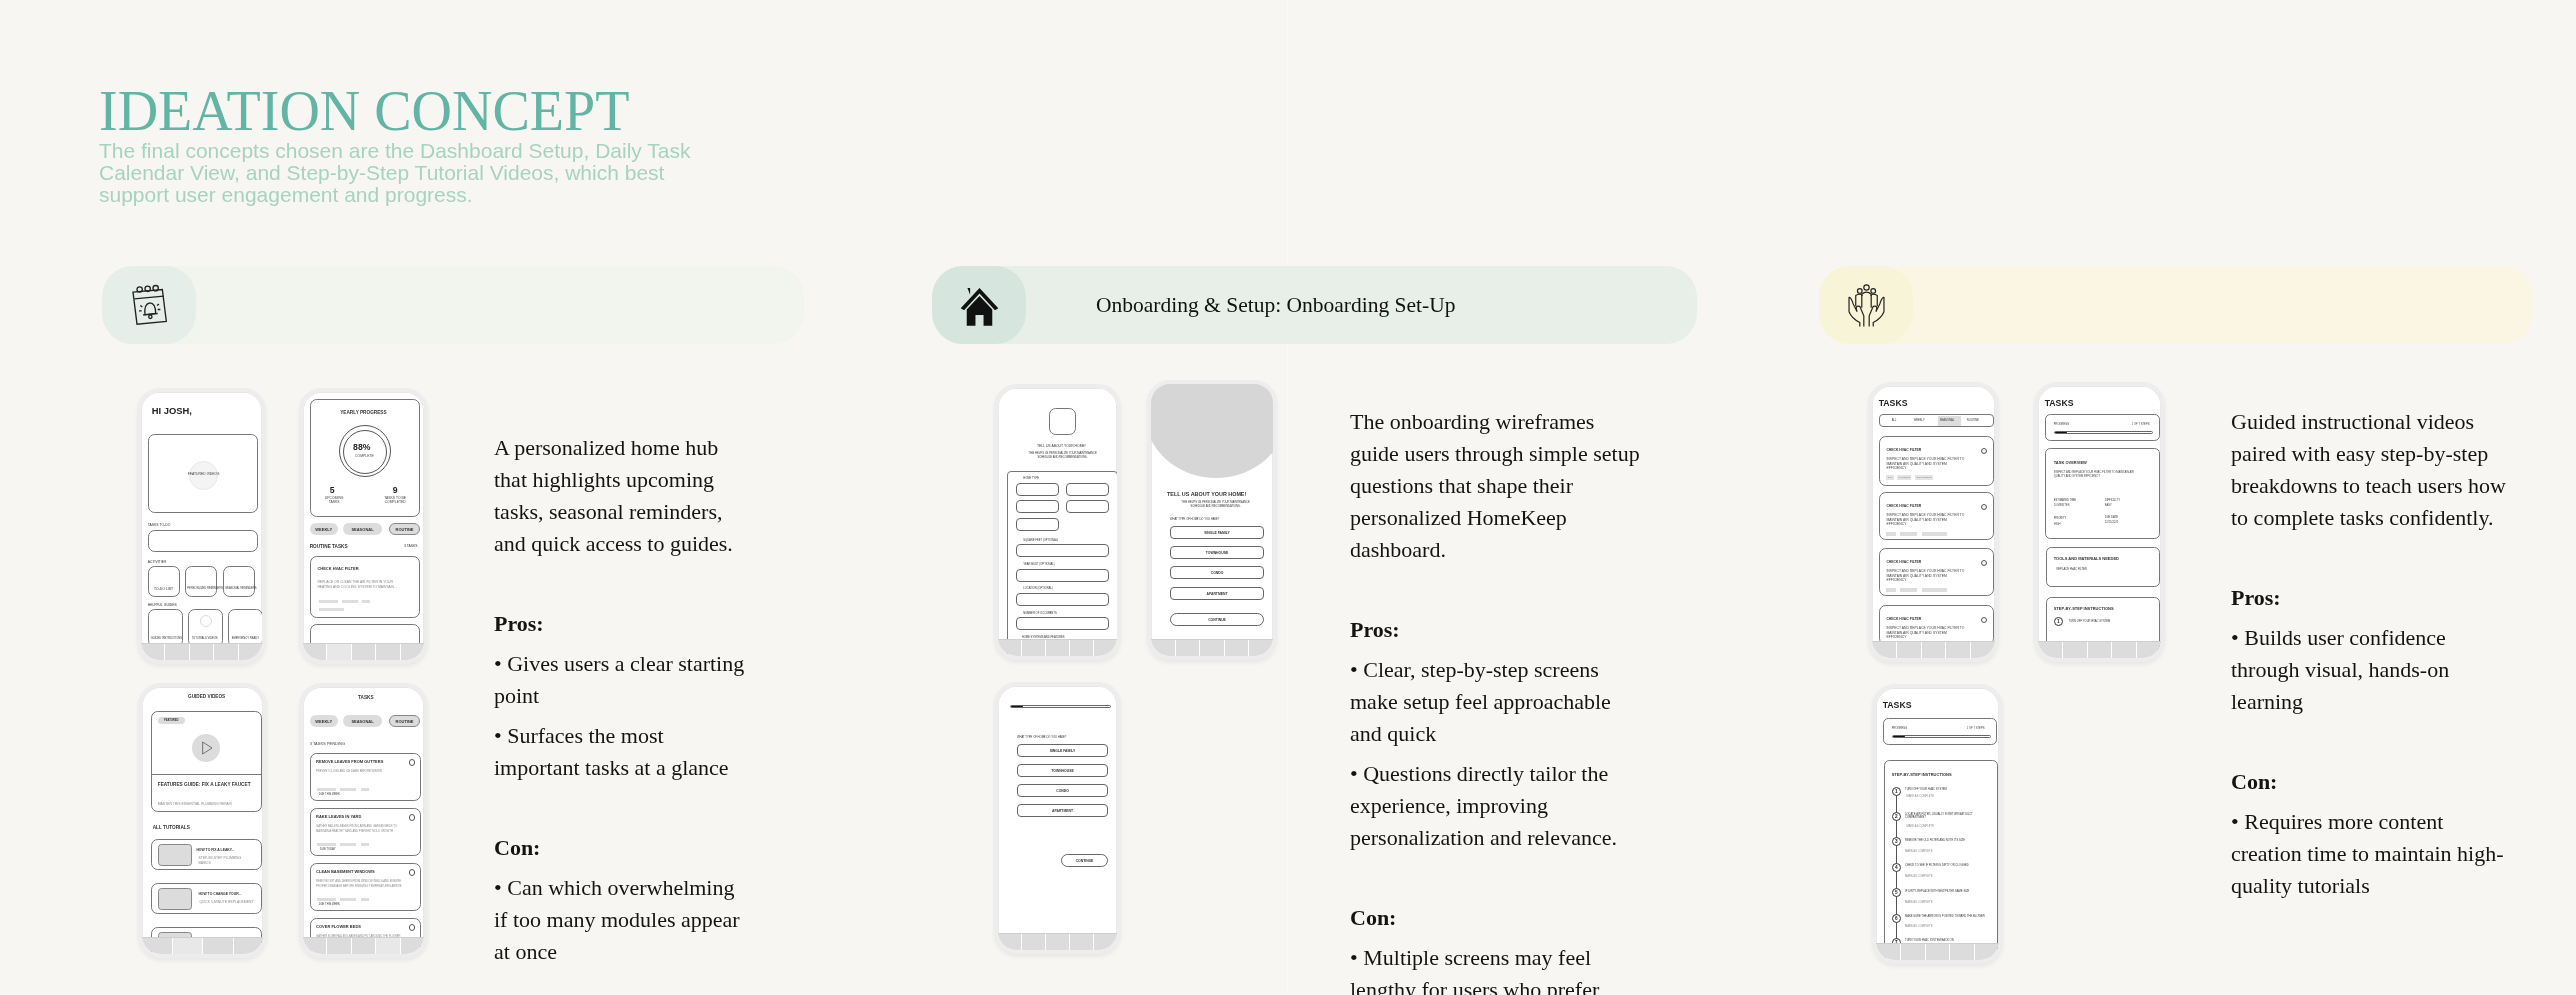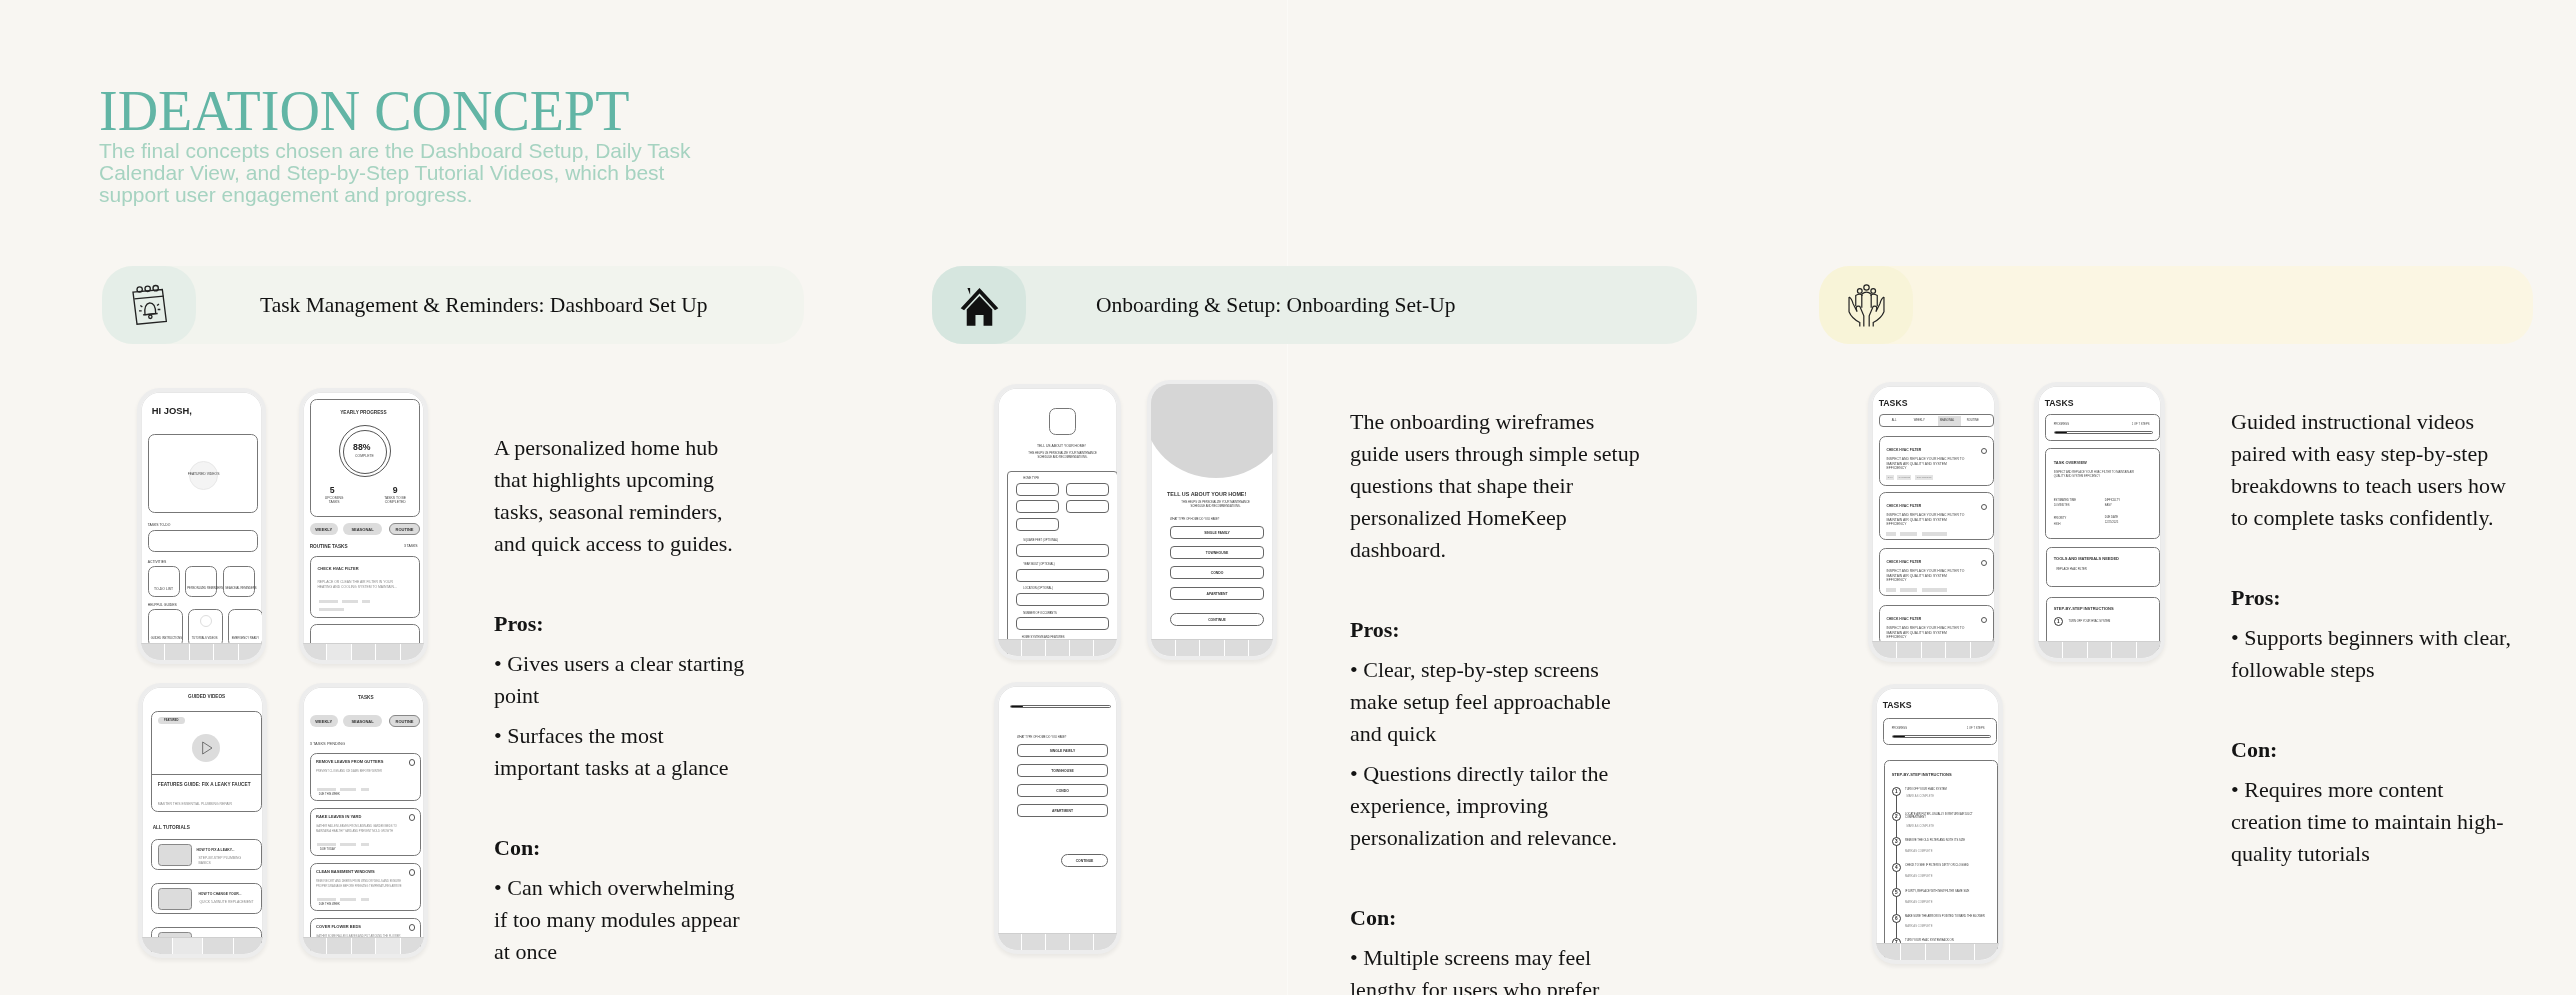--- a/index.html
+++ b/index.html
@@ -86,21 +86,20 @@
       <path d="M8 22 L52 18"></path>
       <circle cx="16" cy="8" r="4"></circle>
         <circle cx="28" cy="7" r="4"></circle>
         <circle cx="40" cy="6" r="4"></circle>
       <path d="M24 46 Q22 30 31 28 Q40 28 40 44 Z"></path>
       <path d="M21 46 L43 44"></path>
         <circle cx="32" cy="49" r="2.5"></circle>
       <path d="M17 32 L20 34 M15 40 L19 40 M45 30 L42 32 M47 38 L43 38"></path>
     </svg>
   </div>
-  <div class="banner-title" style="margin-left:64px;">Task Management &amp; Reminders: Dashboard Set Up</div>
 </div>
 
 <div class="banner" style="left:932px; top:266px; width:765px; background:#e8efe9;">
   <div class="icon-cap" style="background:#d6e6df;">
     <svg width="43" height="43" viewBox="0 0 64 64">
       <path d="M14 6 L18 6 L18 16 Z" fill="#111"></path>
       <path d="M4 36 L32 6 L60 36 L55 39 L32 14 L9 39 Z" fill="#111"></path>
       <path d="M13 38 L32 18 L51 38 L51 62 L38 62 L38 46 L26 46 L26 62 L13 62 Z" fill="#111"></path>
     </svg>
   </div>
@@ -494,18 +493,18 @@
       <span></span>
       <span></span>
       <span></span>
     </div>
 </div>
 
 <div class="desc" style="left:2223px; top:398px; width:302px; line-height:32px;">
   <p>Guided instructional videos paired with easy step-by-step breakdowns to teach users how to complete tasks confidently.</p>
   <div class="gap"></div>
   <p><b>Pros:</b></p>
-  <p>• Supports beginners with clear, followable steps</p>
+  <p>• Builds user confidence through visual, hands-on learning</p>
   <div class="gap"></div>
   <p><b>Con:</b></p>
   <p>• Requires more content creation time to maintain high-quality tutorials</p>
 </div>
 
 
 </body></html>

